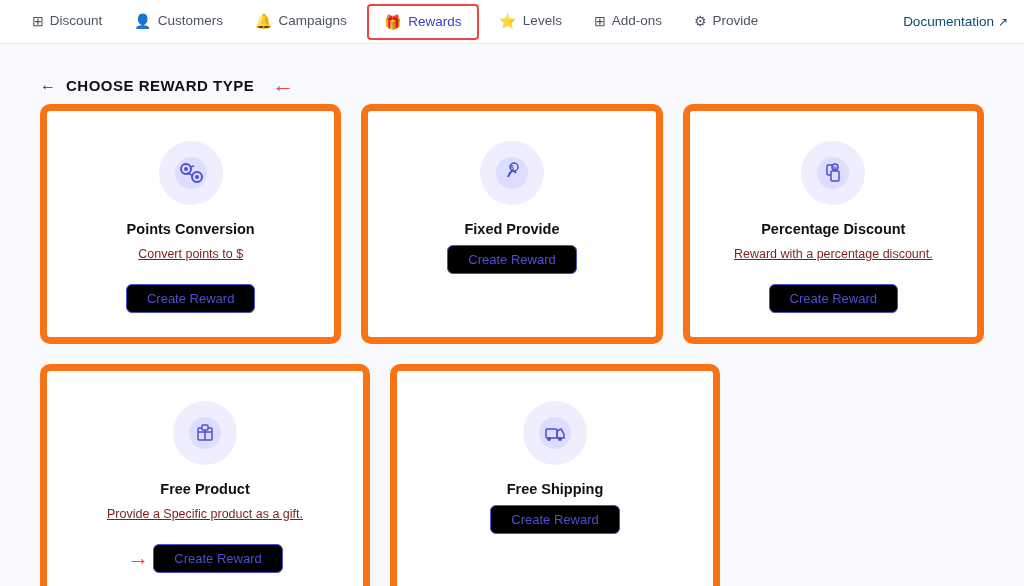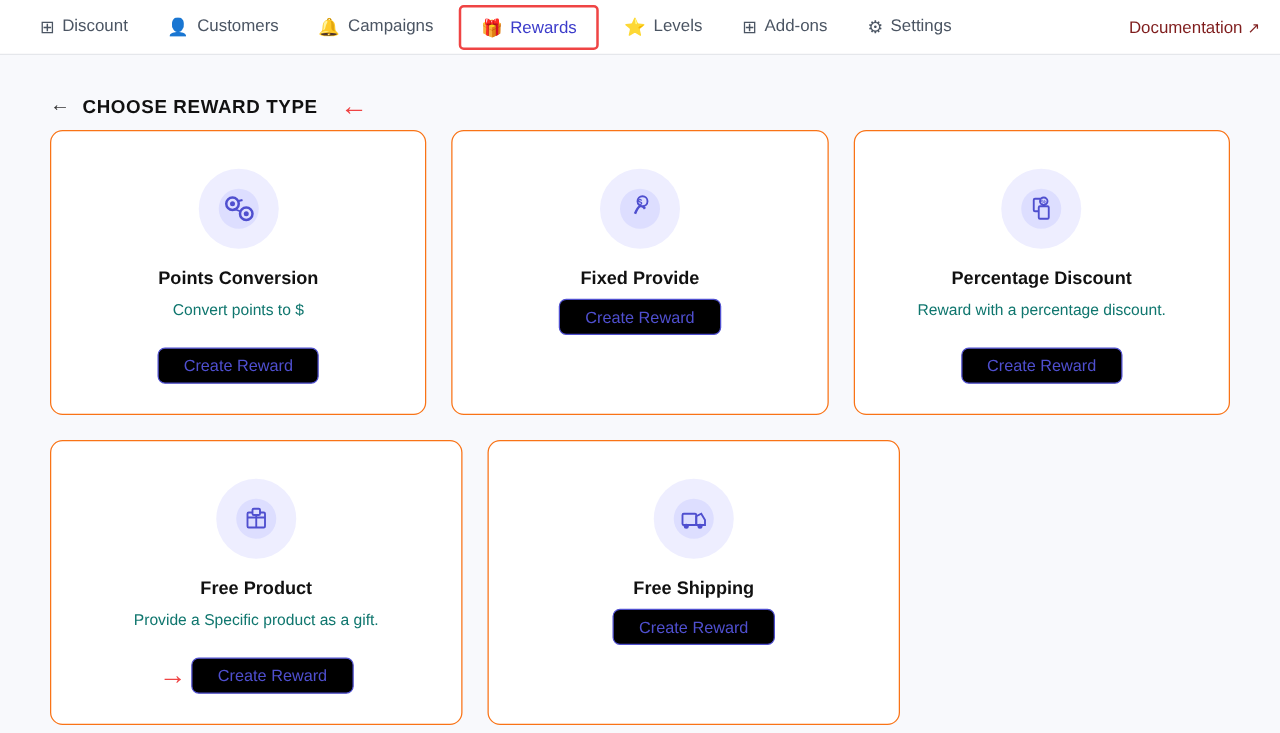--- a/index.html
+++ b/index.html
@@ -4,37 +4,37 @@
   <style>
     * { box-sizing: border-box; margin: 0; padding: 0; }
     body { font-family: -apple-system, BlinkMacSystemFont, 'Segoe UI', sans-serif; background: #f8f9fc; color: #333; font-size: 14px; }
 
     
     .nav { display: flex; align-items: center; background: #fff; border-bottom: 1px solid #e5e7eb; height: 44px; padding: 0 16px; }
     .nav-items { display: flex; align-items: center; flex: 1; gap: 0; }
     .nav-item { display: flex; align-items: center; gap: 6px; padding: 0 16px; height: 44px; cursor: pointer; font-size: 13.5px; color: #4b5563; text-decoration: none; border-bottom: 2px solid transparent; white-space: nowrap; }
     .nav-item.active-box { border: 2px solid #ef4444; border-radius: 4px; color: #3b3bca; height: 36px; margin: 0 4px; }
     .nav-icon { font-size: 14px; }
-    .nav-doc { margin-left: auto; display: flex; align-items: center; gap: 4px; color: #7f1d1d; cursor: pointer; font-size: 13.5px; }
+    .nav-doc { margin-left: auto; display: flex; align-items: center; gap: 4px; color: #0c4a6e; cursor: pointer; font-size: 13.5px; }
 
     
     .main { padding: 28px 40px; max-width: 1024px; }
 
     .page-header { display: flex; align-items: center; gap: 10px; margin-bottom: 6px; }
     .back-arrow { font-size: 16px; cursor: pointer; color: #333; }
     .page-title { font-size: 15px; font-weight: 700; letter-spacing: 0.5px; text-transform: uppercase; color: #111; }
     .arrow-red { color: #ef4444; font-size: 22px; margin-left: 8px; }
     .page-subtitle { color: #6b7280; font-size: 13px; margin-bottom: 24px; margin-left: 0; }
 
     
     .cards-row { display: flex; gap: 20px; margin-bottom: 20px; }
-    .card { background: #fff; border: 1px solid #f97316; border-radius: 10px; padding: 30px 24px 24px; flex: 1; display: flex; flex-direction: column; align-items: center; text-align: center; min-width: 0; }
+    .card { background: #fff; border: 7px solid #f97316; border-radius: 10px; padding: 30px 24px 24px; flex: 1; display: flex; flex-direction: column; align-items: center; text-align: center; min-width: 0; }
     .card-icon-wrap { width: 64px; height: 64px; border-radius: 50%; background: #eeeeff; display: flex; align-items: center; justify-content: center; margin-bottom: 16px; }
     .card-title { font-weight: 700; font-size: 14.5px; color: #111; margin-bottom: 8px; }
-    .card-desc { color: #0f766e; font-size: 12.5px; margin-bottom: 20px; line-height: 1.5; flex: 1; }
+    .card-desc { color: #7f1d1d; font-size: 12.5px; margin-bottom: 20px; line-height: 1.5; flex: 1; text-decoration: underline; }
     .card-btn { border: 1.5px solid #4f4fcf; color: #4f4fcf; background: #000000; border-radius: 6px; padding: 6px 20px; font-size: 13px; cursor: pointer; font-weight: 500; white-space: nowrap; }
     .arrow-row { display: flex; align-items: center; }
     .red-arrow { color: #ef4444; font-size: 22px; margin-right: 4px; }
   </style>
 </head>
 <body>
 
 <nav class="nav">
   <div class="nav-items">
     <a class="nav-item">
@@ -56,21 +56,21 @@
     <a class="nav-item">
       <span class="nav-icon">⭐</span>
       <span>Levels</span>
     </a>
     <a class="nav-item">
       <span class="nav-icon">⊞</span>
       <span>Add-ons</span>
     </a>
     <a class="nav-item">
       <span class="nav-icon">⚙</span>
-      <span>Settings</span>
+      <span>Provide</span>
     </a>
   </div>
   <div class="nav-doc">
     <span>Documentation</span>
     <span style="font-size:12px;">↗</span>
   </div>
 </nav>
 
 <div class="main">
 

